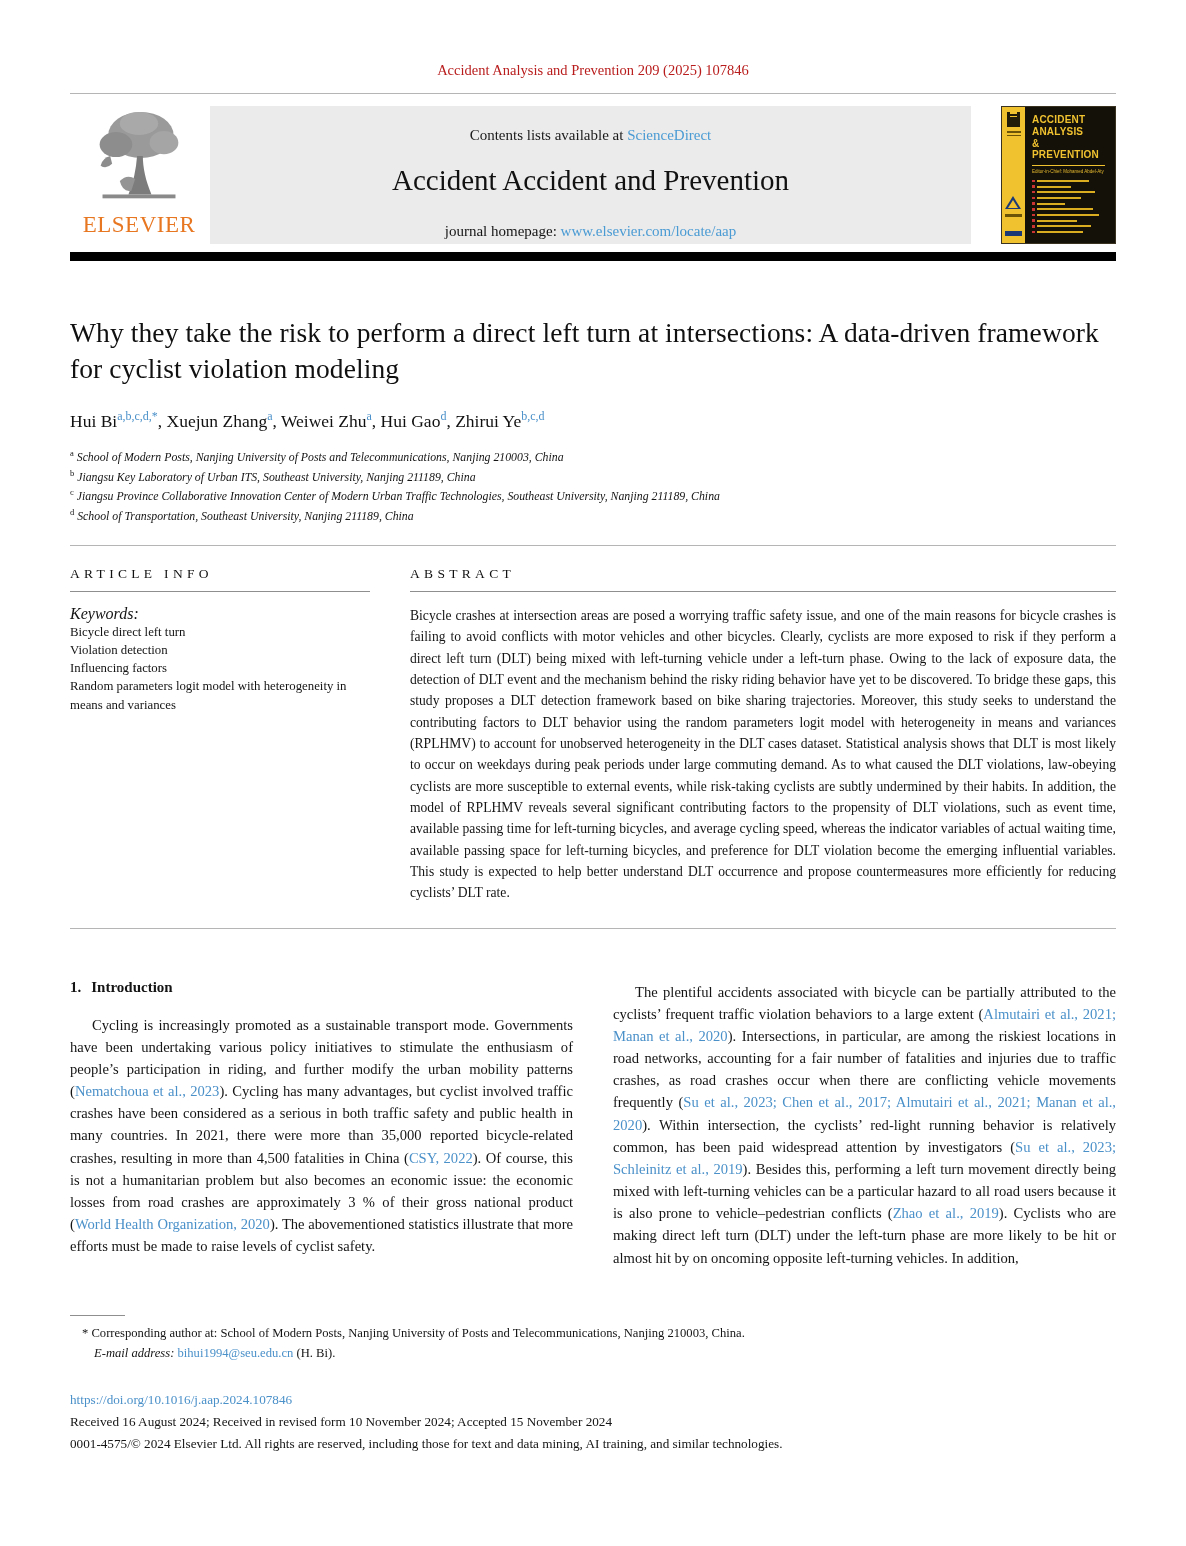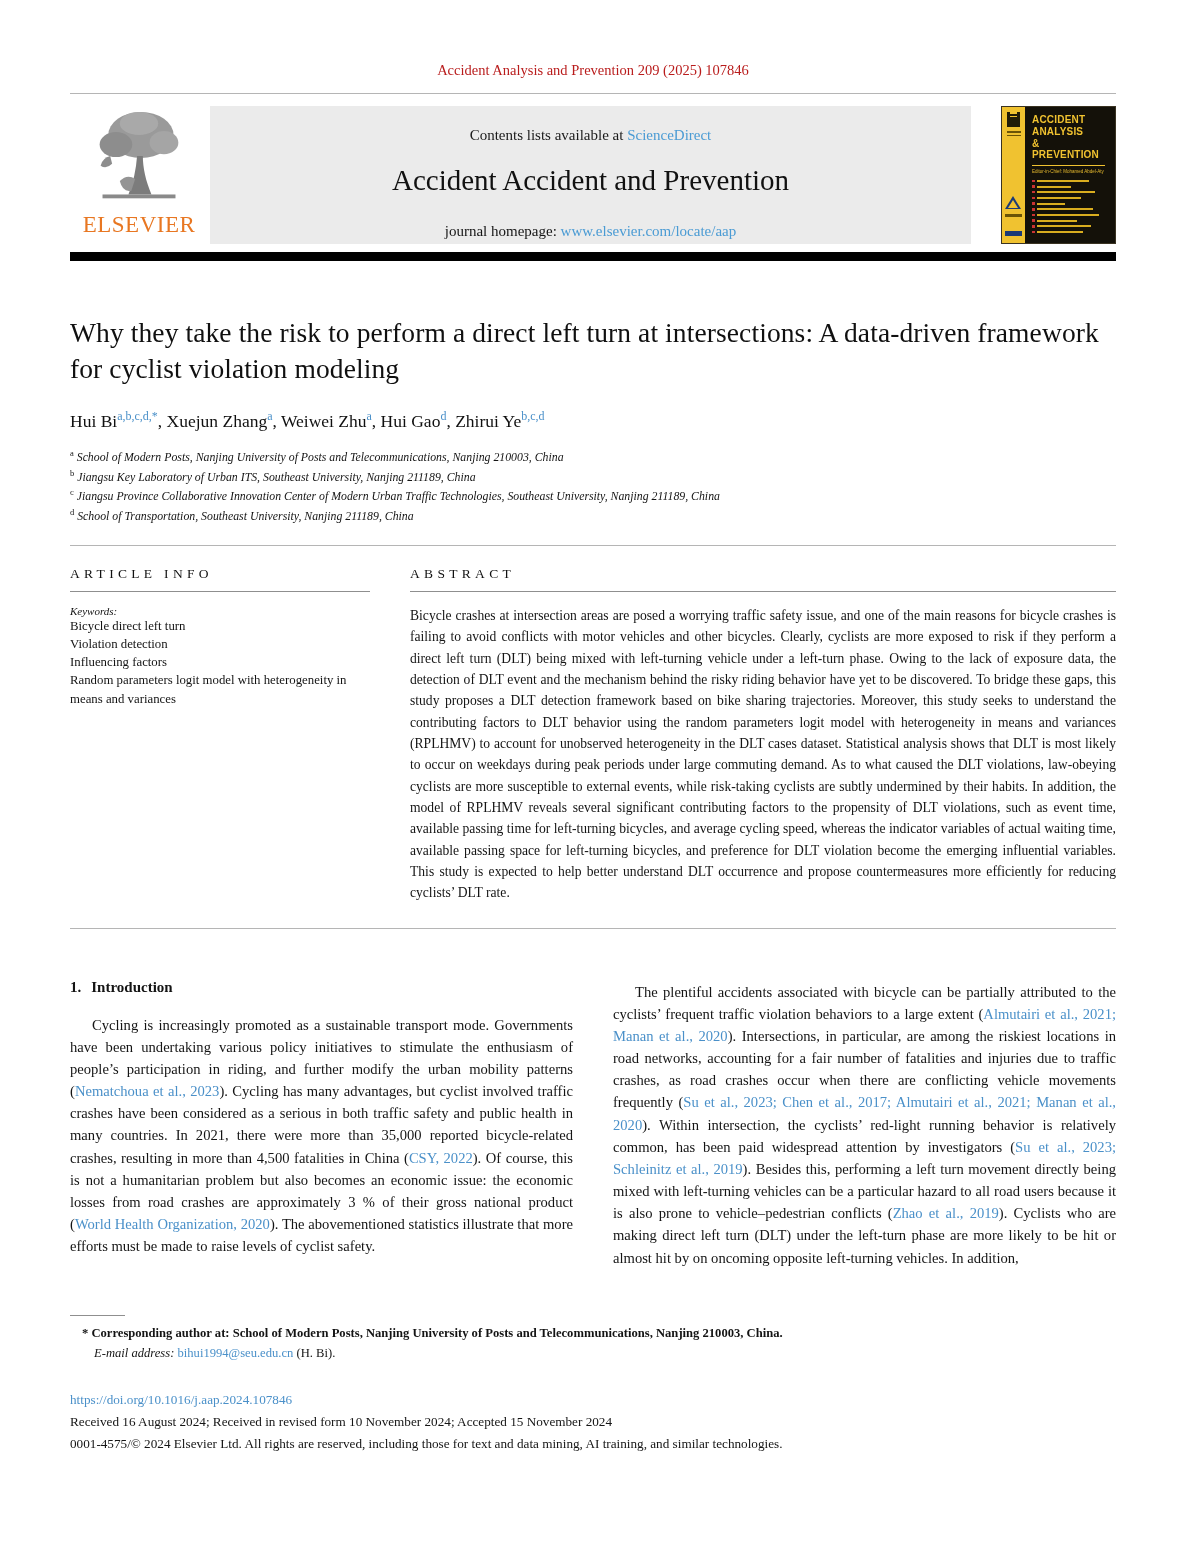--- a/index.html
+++ b/index.html
@@ -56,37 +56,37 @@
   .authors-line sup { color:#4a90c9; font-size:12px; }
   .affiliations { margin-top:15px; font-size:11.8px; font-style:italic; line-height:1.48; color:#141414; }
   .affiliations sup { font-size:8.5px; font-style:normal; }
 
   .mid-rule { margin-top:20px; border-top:1.5px solid #b5b5b5; }
 
   
   .info-grid { display:grid; grid-template-columns:300px 1fr; column-gap:40px; padding-top:20px; padding-bottom:24px; border-bottom:1.5px solid #b5b5b5; }
   .block-heading { font-size:13.5px; letter-spacing:0.32em; color:#111; }
   .heading-rule { border-top:1px solid #8f8f8f; margin:9px 0 13px; }
-  .keywords-label { font-size:11px; font-style:italic; }
+  .keywords-label { font-size:16px; font-style:italic; }
   .keyword { font-size:12.8px; line-height:1.42; }
   .abstract-text { font-size:13.6px; line-height:1.57; text-align:justify; color:#141414; }
 
   
   .intro-grid { display:grid; grid-template-columns:1fr 1fr; column-gap:40px; margin-top:50px; }
   .section-heading { font-size:15px; font-weight:bold; }
   .section-heading .num { margin-right:10px; }
   .body-par { margin-top:18px; font-size:14.6px; line-height:1.52; text-align:justify; text-indent:22px; }
   .body-par.first-right { margin-top:0; }
   .cite { color:#4a90c9; }
   .right-col { padding-top:2px; }
 
   
   .footnote { margin-top:32px; font-size:12.6px; line-height:1.55; }
   .footnote-rule { width:55px; border-top:1px solid #8f8f8f; margin-bottom:8px; }
-  .corresponding { padding-left:12px;font-weight:bold; }
+  .corresponding { padding-left:12px; }
   .email-line { padding-left:24px; }
   .email-label { font-style:italic; }
   .link-blue { color:#4a90c9; }
   .bottom-block { margin-top:26px; font-size:13.2px; line-height:1.65; }
   .doi { color:#4a90c9; }
 </style>
 </head>
 <body>
 
 <div class="page">

